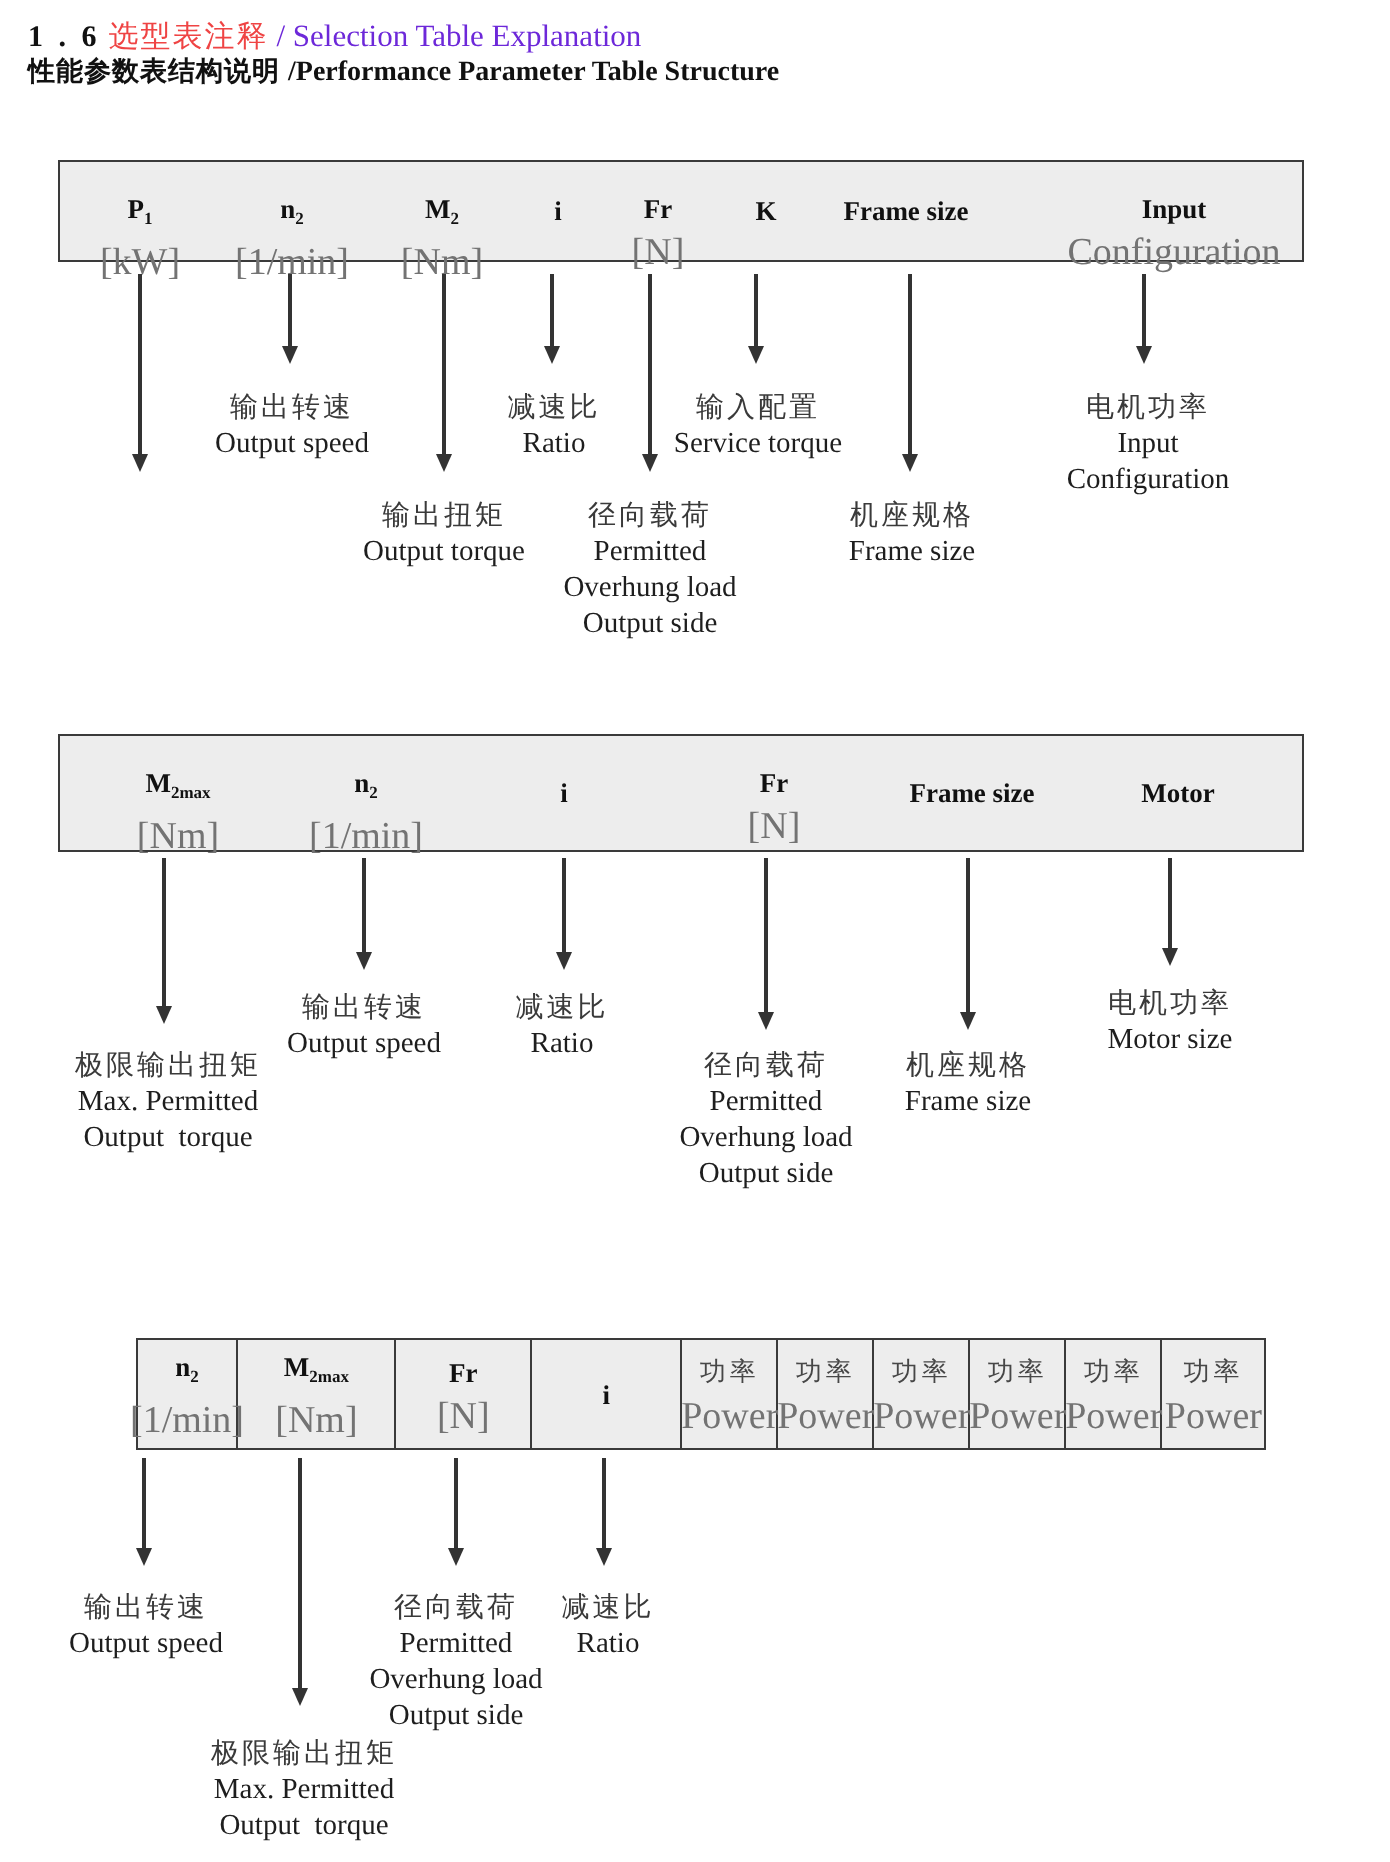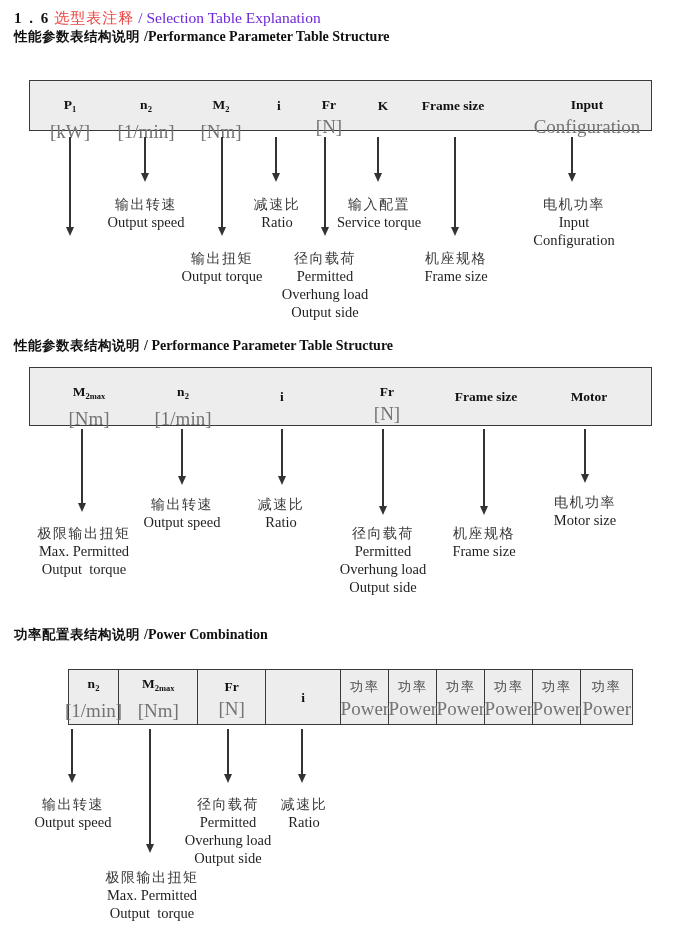--- a/index.html
+++ b/index.html
@@ -58,29 +58,21 @@
     <span class="num">1 . 6</span>
     <span class="zh">选型表注释</span>
     <span class="en">/ Selection Table Explanation</span>
   </div>
 
   <div class="sec-heading" style="left:14px;top:27px;">
     <span class="zh">性能参数表结构说明</span>
     <span class="en">/Performance Parameter Table Structure</span>
   </div>
 
-  <div class="sec-heading" style="left:14px;top:336px;">
-    <span class="zh">性能参数表结构说明</span>
-    <span class="en">/ Performance Parameter Table Structure</span>
-  </div>
-
-  <div class="sec-heading" style="left:14px;top:625px;">
-    <span class="zh">功率配置表结构说明</span>
-    <span class="en">/Power Combination</span>
-  </div>
+
 
 <div class="ptable" style="left: 29px; top: 80px; width: 623px; height: 51px;">
       <div class="ocell" style="left: 40px;">
         <span class="sym"><span>P</span><span class="subsc">1</span></span>
         <span class="unit">[kW]</span>
       </div>
       <div class="ocell" style="left: 116px;">
         <span class="sym"><span>n</span><span class="subsc">2</span></span>
         <span class="unit">[1/min]</span>
       </div>

